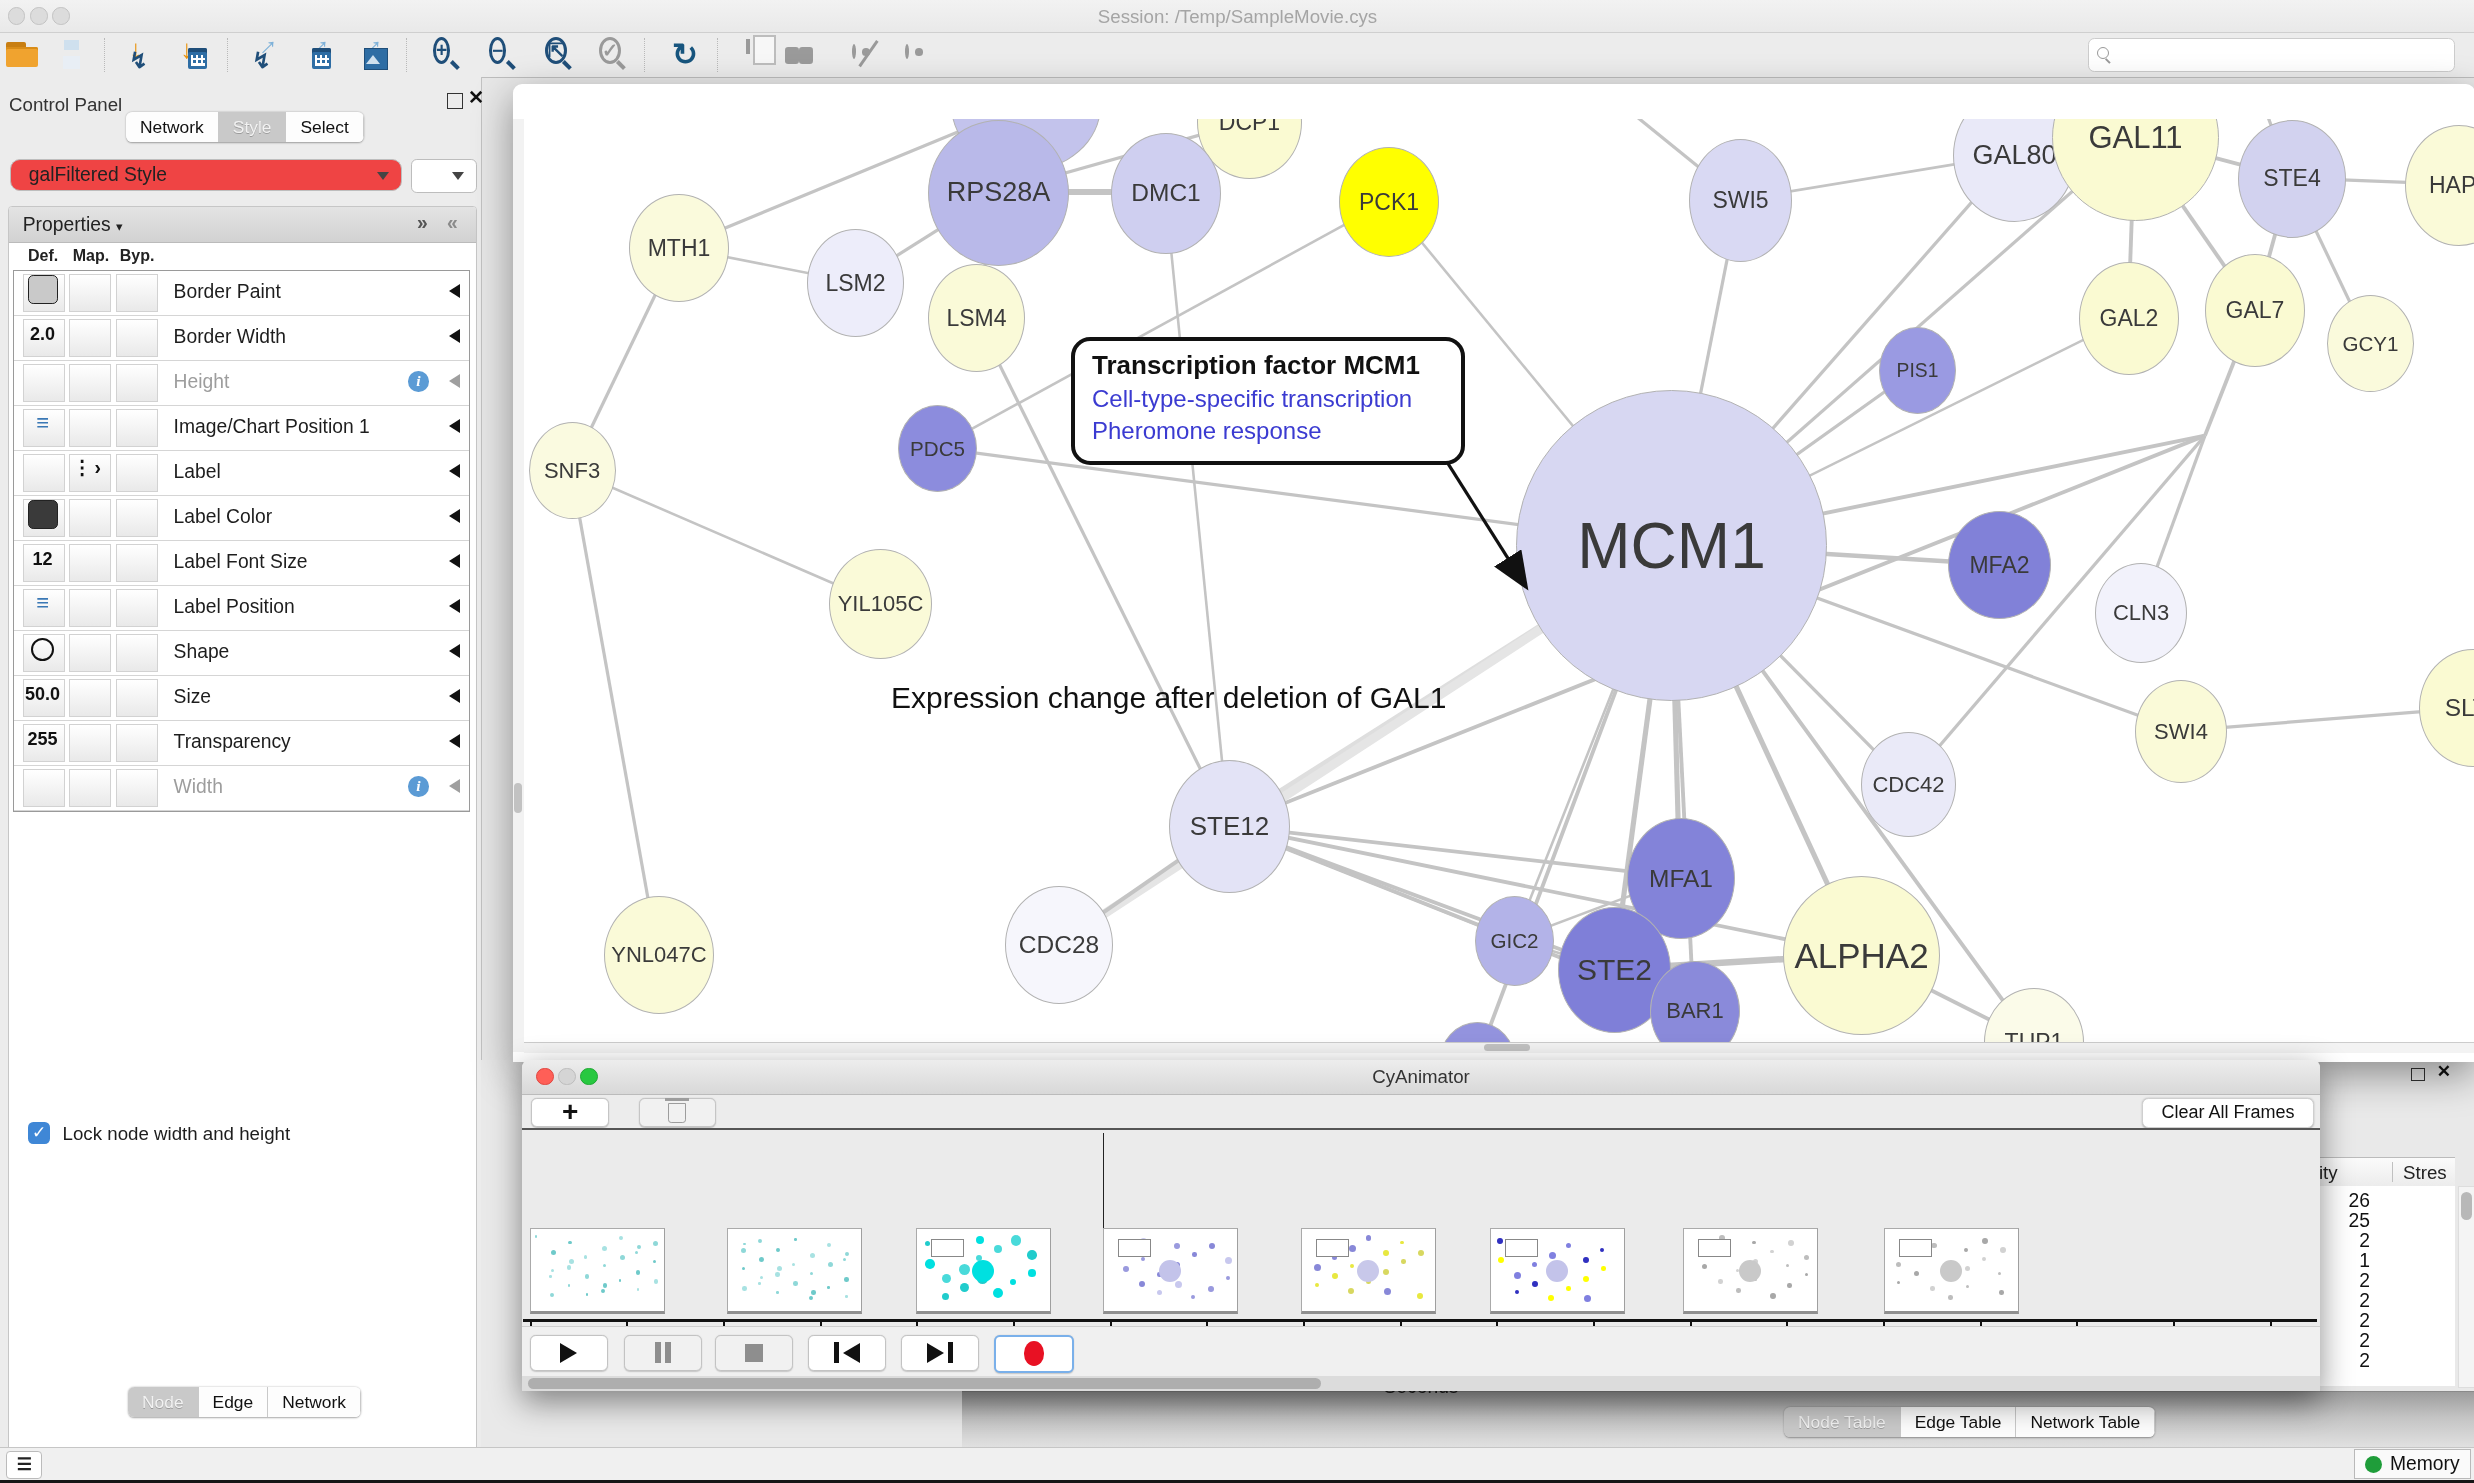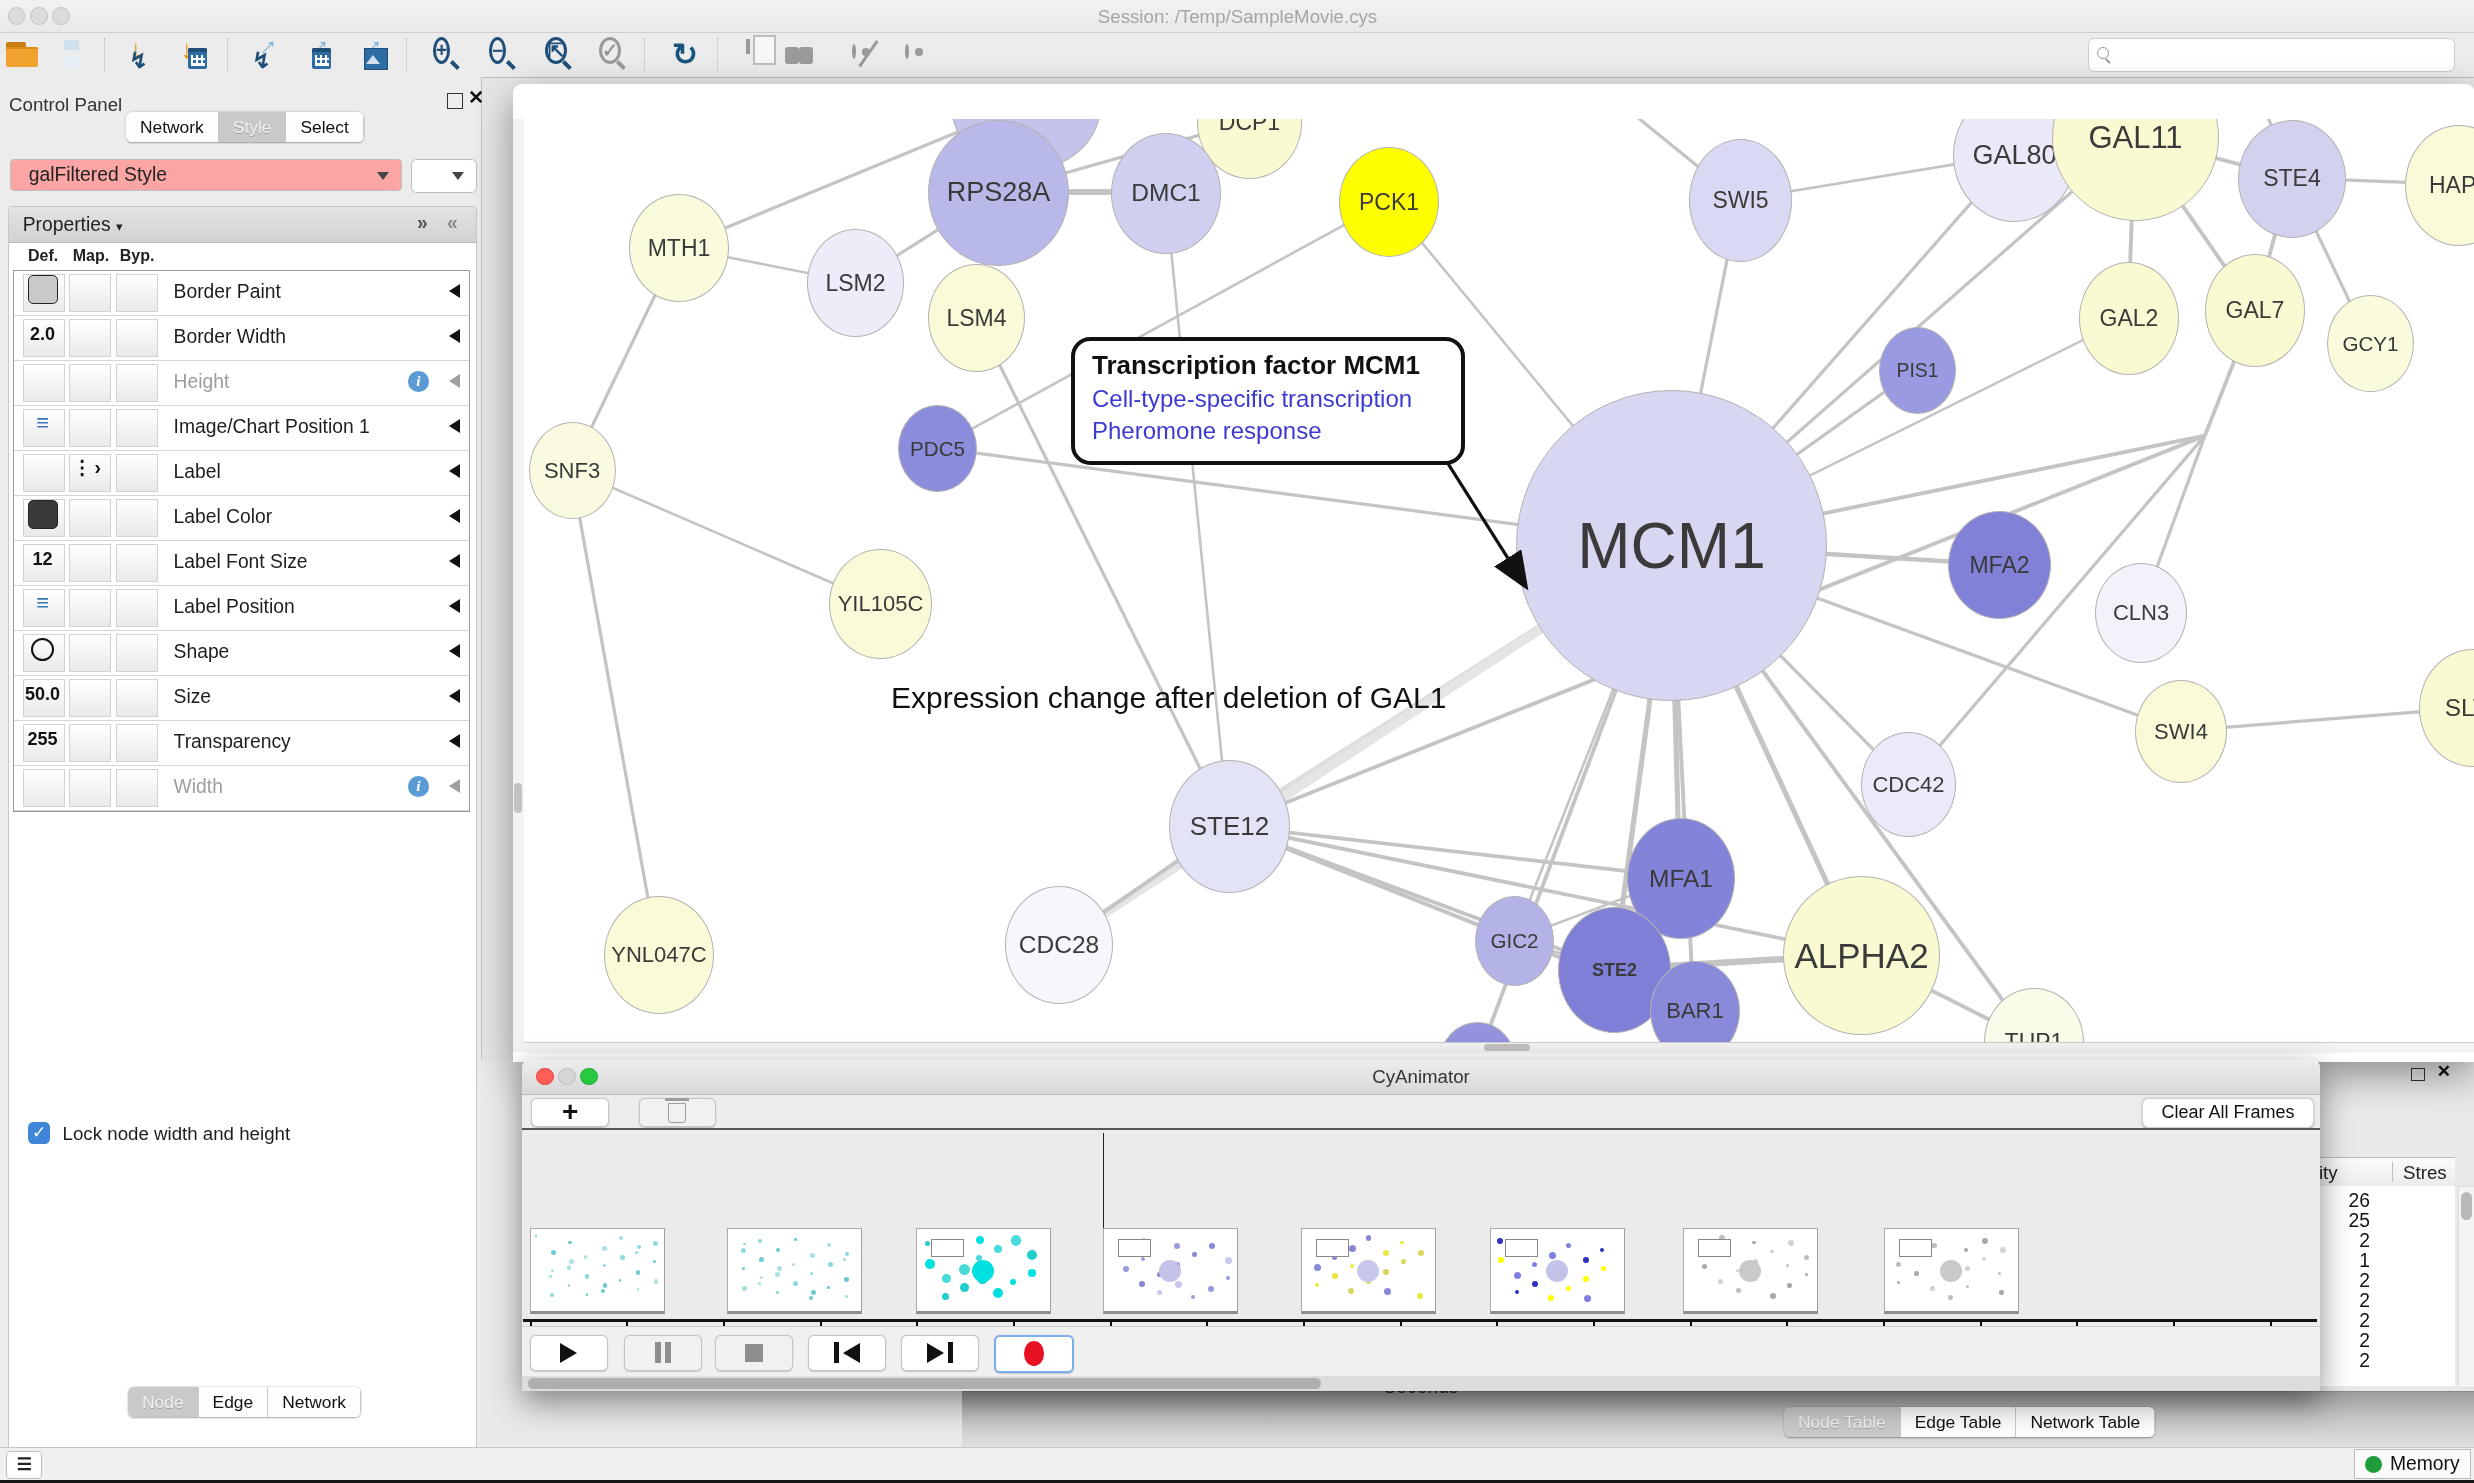--- a/index.html
+++ b/index.html
@@ -17,21 +17,21 @@
   .mag{position:absolute;left:7.7px;top:7.7px;width:10.3px;height:10.3px;border:1.9px solid #999;border-radius:50%;}
   .mag:after{content:"";position:absolute;left:9px;top:10.3px;width:1.9px;height:6.4px;background:#999;transform:rotate(-45deg);}
   
   #control-panel{left:0;top:77px;width:481px;height:1371px;background:#ececec;border-right:0.6px solid #c2c2c2;}
   #cp-title{left:9px;top:17px;font-size:18.7px;color:#333;}
   .win-sq{width:14px;height:14px;border:1.9px solid #333;}
   .win-x{font-size:19.3px;color:#111;font-weight:bold;line-height:14px;}
   .seg{display:flex;border-radius:6.4px;overflow:hidden;box-shadow:0 0.6px 1.9px rgba(0,0,0,.35);}
   .seg .tab{padding:3.9px 14px;font-size:17.4px;background:#fdfdfd;color:#111;border-right:0.6px solid #c9c9c9;line-height:22px;white-space:nowrap;}
   .seg .tab.sel{background:#c9c9c9;color:#f2f2f2;text-shadow:0 0.6px 0.6px #9b9b9b;}
-  #style-dd{left:9.7px;top:82px;width:392px;height:32px;background:#fca5a5;border:1.3px solid #bdbdbd;border-radius:4px;font-size:19.3px;color:#222;line-height:30px;padding-left:18px;box-sizing:border-box;}
+  #style-dd{left:9.7px;top:82px;width:392px;height:32px;background:#ef4444;border:1.3px solid #bdbdbd;border-radius:10px;font-size:19.3px;color:#222;line-height:30px;padding-left:18px;box-sizing:border-box;}
   #style-dd .caret,#style-dd2 .caret{position:absolute;right:11.6px;top:11.6px;width:0;height:0;border:6.4px solid transparent;border-top:8.4px solid #444;}
   #style-dd2{left:411px;top:82px;width:64px;height:32px;background:#fff;border:1.3px solid #bdbdbd;border-radius:5.8px;}
   #props-box{left:7.7px;top:129px;width:467px;height:1253px;background:#fff;border:1.3px solid #c6c6c6;border-radius:3.9px;overflow:hidden;}
   #props-head{left:0;top:0;width:100%;height:35px;background:linear-gradient(#e3e3e3,#d2d2d2);border-bottom:0.6px solid #bbb;}
   #props-title{left:14px;top:7px;font-size:19.3px;color:#222;}
   .dbl-chev{font-size:19.3px;color:#555;font-weight:bold;top:5.2px;}
   #props-cols{left:0;top:35px;width:100%;height:28px;font-size:16px;font-weight:bold;color:#222;}
   #prop-rows{left:3.9px;top:63px;width:455px;border:1.3px solid #9a9a9a;}
   .prow{position:relative;height:44px;border-bottom:0.6px solid #d5d5d5;background:#fff;}
   .pcell{position:absolute;top:3.2px;width:40px;height:36px;background:linear-gradient(#ffffff,#e9e9e9);border:0.6px solid #d2d2d2;}
@@ -521,21 +521,21 @@
           <div class="node" style="left: 80px; top: 777px; width: 108px; height: 116px; background: rgb(250, 250, 216);">
             <span style="font-size: 22px;">YNL047C</span>
           </div>
           <div class="node" style="left: 951px; top: 777px; width: 77px; height: 88px; background: rgb(179, 179, 232);">
             <span style="font-size: 20.6px;">GIC2</span>
           </div>
           <div class="node" style="left: 1103px; top: 699px; width: 106px; height: 119px; background: rgb(131, 131, 217);">
             <span style="font-size: 24.5px;">MFA1</span>
           </div>
           <div class="node" style="left: 1034px; top: 788px; width: 111px; height: 124px; background: rgb(127, 127, 216);">
-            <span style="font-size: 18px; font-weight: bold;">STE2</span>
+            <span style="font-size: 30px;">STE2</span>
           </div>
           <div class="node" style="left: 1126px; top: 842px; width: 88px; height: 98px; background: rgb(138, 138, 218);">
             <span style="font-size: 22px;">BAR1</span>
           </div>
           <div class="node" style="left: 1259px; top: 757px; width: 155px; height: 157px; background: rgb(250, 250, 210);">
             <span style="font-size: 35px;">ALPHA2</span>
           </div>
           <div class="node" style="left: 1460px; top: 869px; width: 98px; height: 106px; background: rgb(251, 251, 233);">
             <span style="font-size: 23px;">TUP1</span>
           </div>

